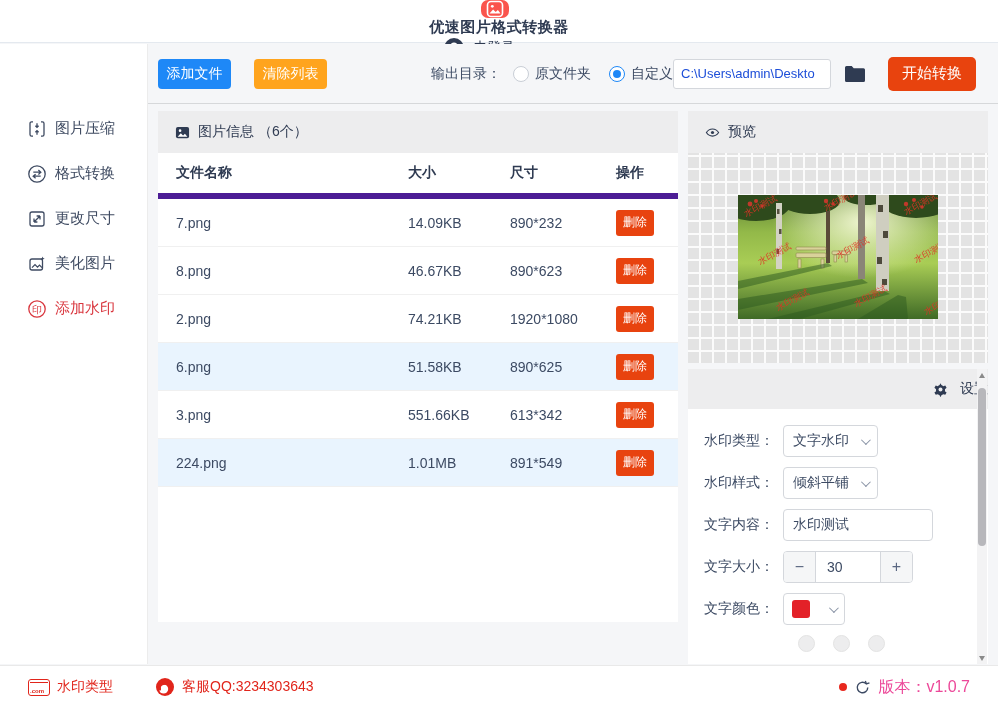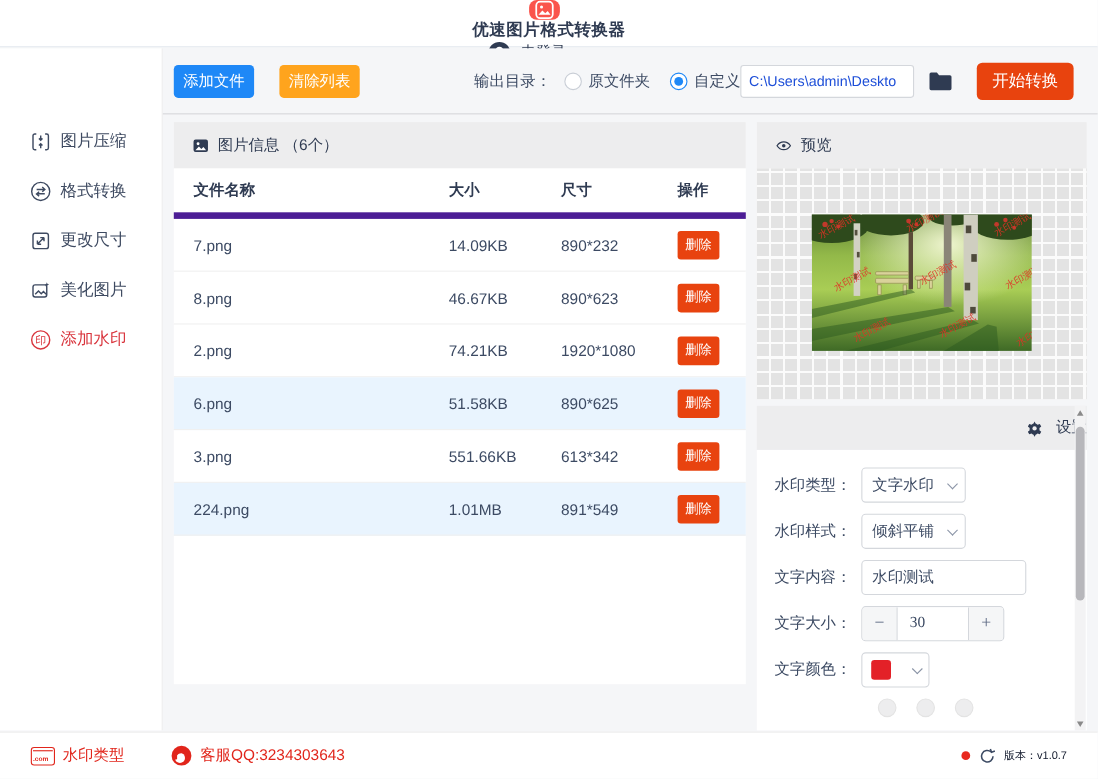--- a/index.html
+++ b/index.html
@@ -24,21 +24,21 @@
   .statusbar { position:absolute; left:0; right:0; bottom:0; height:43px; background:#fff; border-top:1px solid #e9e9e9; display:flex; align-items:center; padding:0 28px; }
   .foot-link { display:flex; align-items:center; gap:7px; cursor:pointer; }
   .foot-link .txt { font-size:14px; color:#e1251b; }
   .com-ico { width:22px; height:17px; border:1.5px solid #e1251b; border-radius:3px; position:relative; }
   .com-ico i { position:absolute; left:1px; bottom:0; font-style:normal; font-size:6px; font-weight:700; color:#e1251b; line-height:7px; }
   .com-ico:before { content:""; position:absolute; left:1px; right:1px; top:2px; height:1.5px; background:#e1251b; }
   .qq-group { margin-left:42px; }
   .foot-spacer { flex:1; }
   .ver-group { display:flex; align-items:center; gap:8px; }
   .red-dot { width:8px; height:8px; border-radius:50%; background:#e8281e; }
-  .ver-label { font-size:10px; color:#0f172a; }
+  .ver-label { font-size:16px; color:#ec4899; }
 
   
   .sidebar { position:absolute; left:0; top:44px; bottom:44px; width:148px; background:#fff; border-right:1px solid #ececec; padding-top:62px; }
   .side-item { display:flex; align-items:center; gap:8px; padding-left:27px; height:45px; font-size:15px; color:#3e4a61; cursor:pointer; }
   .side-item.active { color:#d9363e; }
 
   
   .content { position:absolute; left:148px; top:44px; right:0; bottom:43px; background:#f5f6f8; }
   .toolbar { height:60px; display:flex; align-items:center; padding-left:10px; border-bottom:1px solid #d6d8da; }
   .btn { border:none; border-radius:4px; color:#fff; font-size:14px; cursor:pointer; font-family:inherit; }
@@ -67,21 +67,21 @@
   .right-panel { position:absolute; left:540px; top:67px; width:300px; height:553px; }
   .preview-box { background:#fff; }
   .checker { height:210px; position:relative; background-color:#e3e3e3;
     background-image:
       repeating-linear-gradient(0deg, transparent 0 11px, #fbfbfb 11px 13px),
       repeating-linear-gradient(90deg, transparent 0 11px, #fbfbfb 11px 13px); }
   .preview-img { position:absolute; left:50px; top:42px; width:200px; height:124px; display:block; }
   .panel-gap { height:6px; background:#f5f6f8; }
   .settings-header { height:40px; background:#ededee; display:flex; align-items:center; gap:12px; padding-left:17px; font-size:14px; color:#2f3b52;justify-content:flex-end; }
   .settings-body { background:#fff; height:255px; overflow:hidden; padding:16px 0 0 14px; position:relative; }
-  .set-row { display:flex; align-items:center; margin-bottom:10px;font-family:Liberation Serif, serif; }
+  .set-row { display:flex; align-items:center; margin-bottom:10px; }
   .set-label { width:72px; text-align:right; font-size:14px; color:#3c4a63; margin-right:9px; flex:none; }
   .select { height:32px; border:1px solid #d4d7dc; border-radius:4px; background:#fff; display:flex; align-items:center; justify-content:space-between; padding:0 9px; font-size:14px; color:#3c4a63; cursor:pointer; }
   .sel-type { width:95px; } .sel-style { width:95px; }
   .chev-sm { width:7px; height:7px; border-right:1.5px solid #8a94a6; border-bottom:1.5px solid #8a94a6; transform:rotate(45deg) translateY(-2px); flex:none; }
   .text-input { width:150px; height:32px; border:1px solid #d4d7dc; border-radius:4px; padding:0 9px; font-size:14px; color:#3c4a63; font-family:inherit; }
   .stepper { display:flex; width:130px; height:32px; border:1px solid #d4d7dc; border-radius:4px; overflow:hidden; }
   .step-btn { width:31px; background:#f5f6f7; border:none; font-size:16px; color:#5a6781; cursor:pointer; font-family:inherit; }
   .step-val { flex:1; background:#fff; border-left:1px solid #d4d7dc; border-right:1px solid #d4d7dc; display:flex; align-items:center; padding-left:11px; font-size:14px; color:#3c4a63; }
   .color-select { width:62px; height:32px; border:1px solid #d4d7dc; border-radius:4px; display:flex; align-items:center; justify-content:space-between; padding:0 8px; cursor:pointer; background:#fff; }
   .swatch { width:18px; height:18px; border-radius:3px; background:#e32128; }

